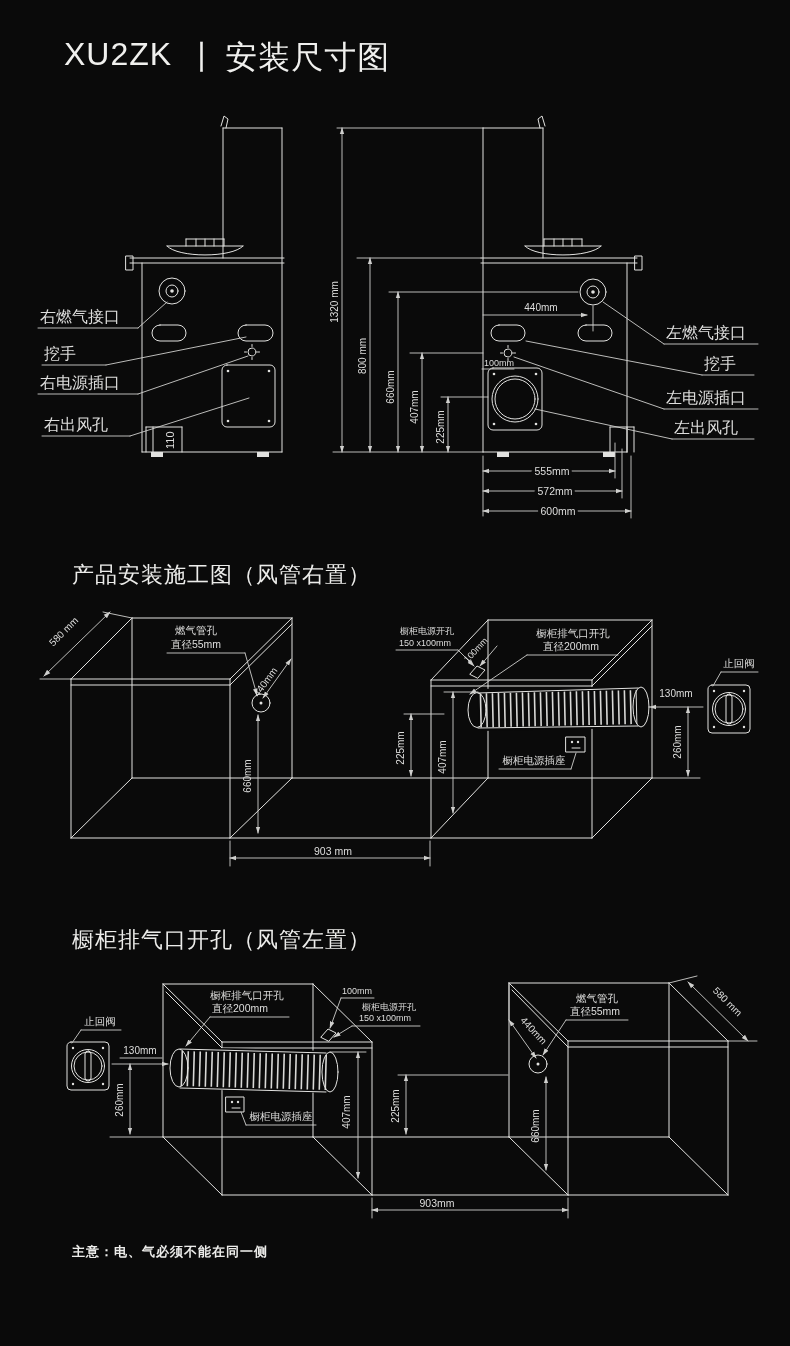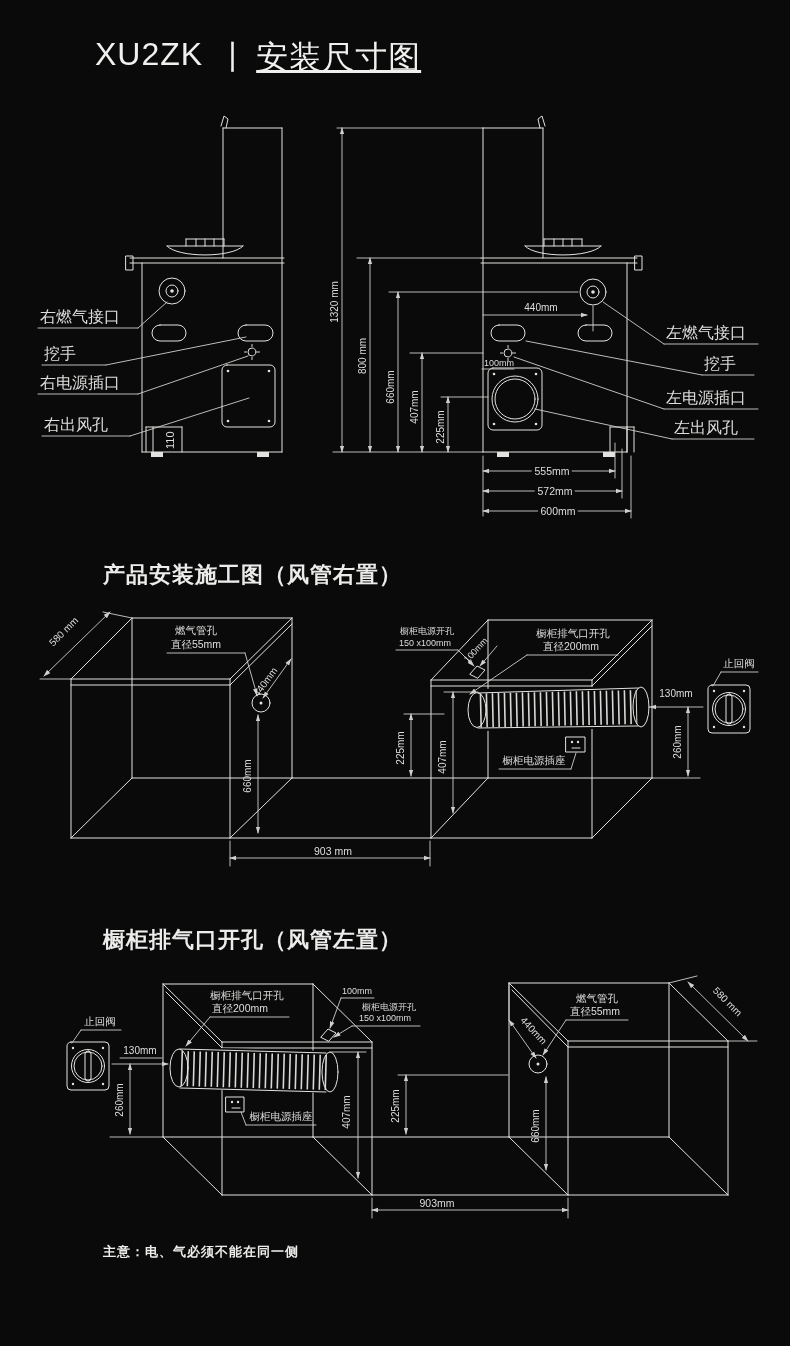--- a/index.html
+++ b/index.html
@@ -1,20 +1,20 @@
 <!DOCTYPE html>
 <html><head>
 <meta charset="utf-8">
 <style>
   html,body{margin:0;padding:0;background:#0a0a0a;}
   #stage{position:relative;width:790px;height:1346px;background:#0a0a0a;overflow:hidden;
          font-family:"Liberation Sans",sans-serif;color:#e6e6e4;}
-  .abs{position:absolute;margin-left:31px;}
+  .abs{position:absolute;}
   #page-title{left:64px;top:36px;font-size:32px;font-weight:500;color:#f0f0ee;letter-spacing:1px;display:flex;gap:14px;}
-  .section-title{font-size:22px;font-weight:700;color:#ececea;letter-spacing:1px;}
+  .section-title{font-size:22px;font-weight:400;color:#ececea;letter-spacing:1px;}
   #sec-right{left:72px;top:560px;}
   #sec-left{left:72px;top:925px;}
   #note{left:72px;top:1243px;font-size:13px;font-weight:700;color:#ececea;letter-spacing:1px;}
   svg{position:absolute;left:0;top:0;}
   .ln{stroke:#e2e2e0;stroke-width:1;fill:none;stroke-linecap:round;stroke-linejoin:round;}
   .dim{stroke:#cfcfcd;stroke-width:0.9;fill:none;stroke-linecap:round;}
   .fil{fill:#e2e2e0;stroke:none;}
   text{fill:#dededd;font-family:"Liberation Sans",sans-serif;}
   .t10{font-size:10px;}
   .t9{font-size:9px;}
@@ -25,21 +25,21 @@
   .halo{stroke:#0a0a0a;stroke-width:6px;paint-order:stroke;fill:#dededd;}
 </style>
 </head>
 <body>
 
 <div id="stage">
 
   <div id="page-title" class="abs">
     <span>XU2ZK</span>
       <span>丨</span>
-      <span style="margin-left:-8px;text-decoration:underline;">安装尺寸图</span>
+      <span style="margin-left:-8px;">安装尺寸图</span>
   </div>
 
   <div id="sec-right" class="abs section-title">产品安装施工图（风管右置）</div>
   <div id="sec-left" class="abs section-title">橱柜排气口开孔（风管左置）</div>
   <div id="note" class="abs">主意：电、气必须不能在同一侧</div>
 
   <svg width="790" height="1346" viewBox="0 0 790 1346">
     <defs>
       <marker id="ar" viewBox="0 0 10 10" refX="9" refY="5" markerWidth="8" markerHeight="8" orient="auto-start-reverse">
         <path d="M0,1.8 L10,5 L0,8.2 z" fill="#cfcfcd"></path>

